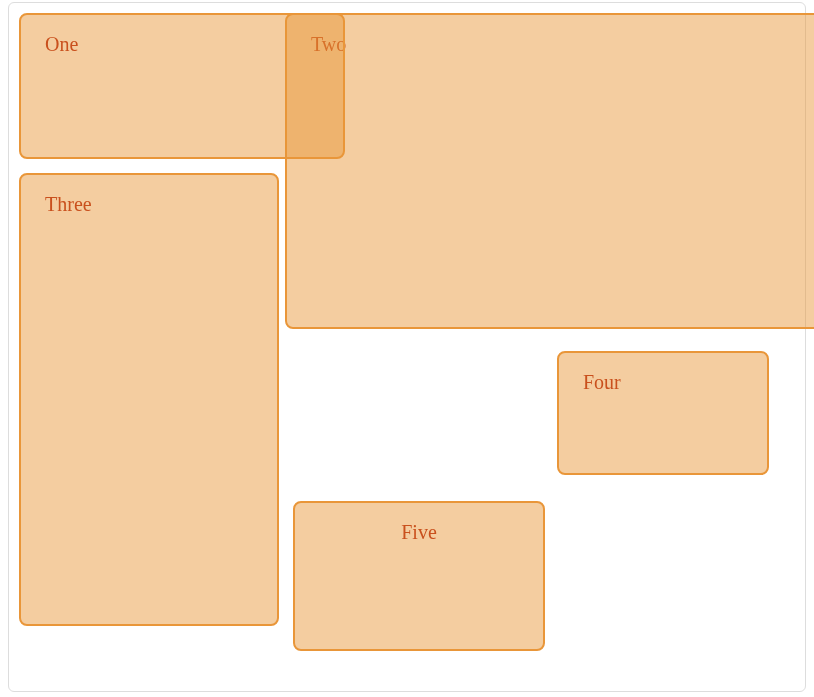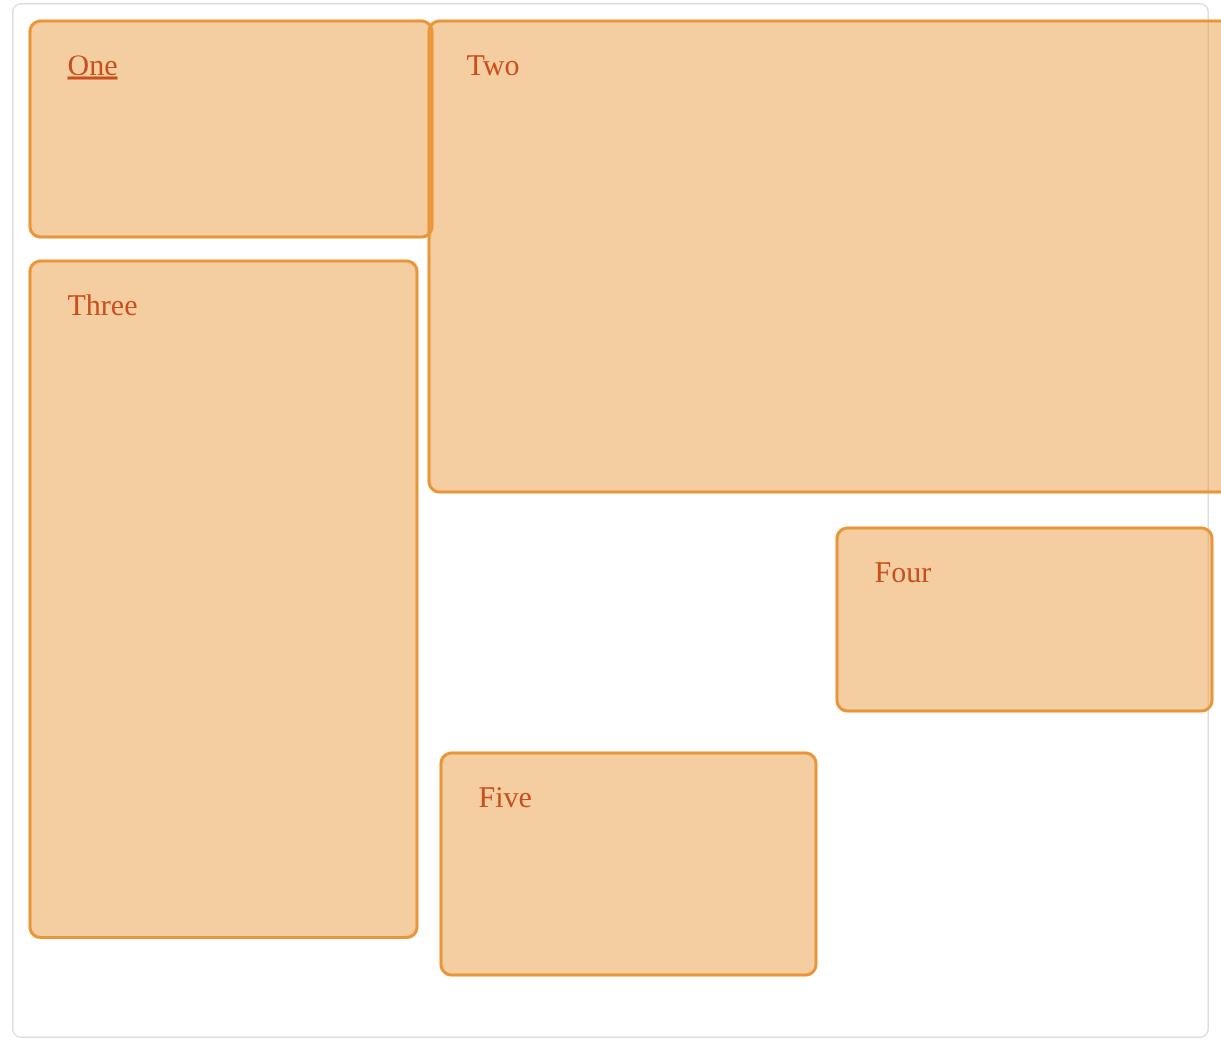--- a/index.html
+++ b/index.html
@@ -29,52 +29,52 @@
       position: absolute;
       background: rgba(233, 150, 57, 0.48);
       border: 2px solid #e99639;
       border-radius: 8px;
       color: #c9501d;
       padding: 18px 24px;
     }
     .box-one {
       left: 10px;
       top: 10px;
-      width: 270px;
+      width: 326px;
       height: 146px;
       z-index: 2;
-      text-decoration: underline;
     }
     .box-two {
       left: 276px;
       top: 10px;
       width: 612px;
       height: 316px;
       z-index: 1;
     }
     .box-three {
       left: 10px;
       top: 170px;
       width: 260px;
       height: 453px;
       z-index: 1;
     }
     .box-four {
       left: 548px;
       top: 348px;
-      width: 252px;
+      width: 212px;
       height: 124px;
       z-index: 1;
     }
     .box-five {
       left: 284px;
       top: 498px;
       width: 252px;
       height: 150px;
       z-index: 1;
+      text-align: center;
     }
     .box-six {
       left: 548px;
       top: 498px;
       width: 252px;
       height: 150px;
       z-index: 1;
     }
   </style>
 </head>

